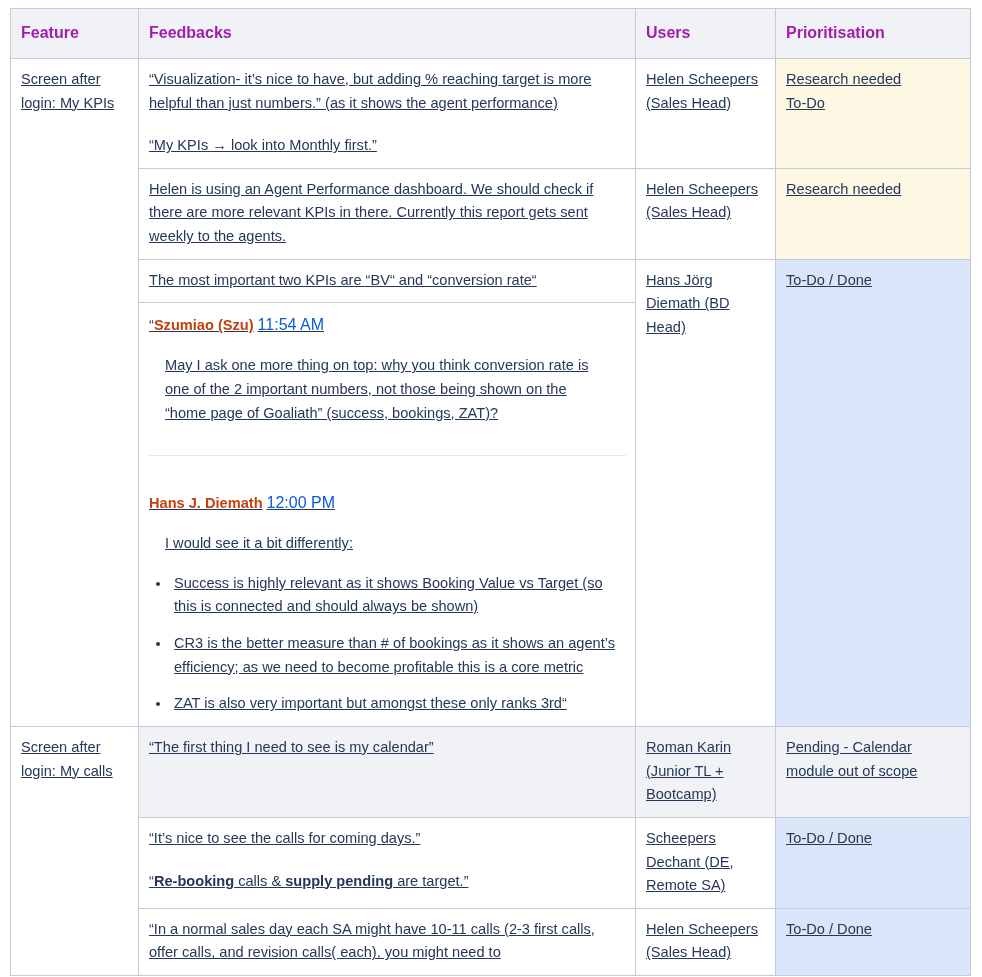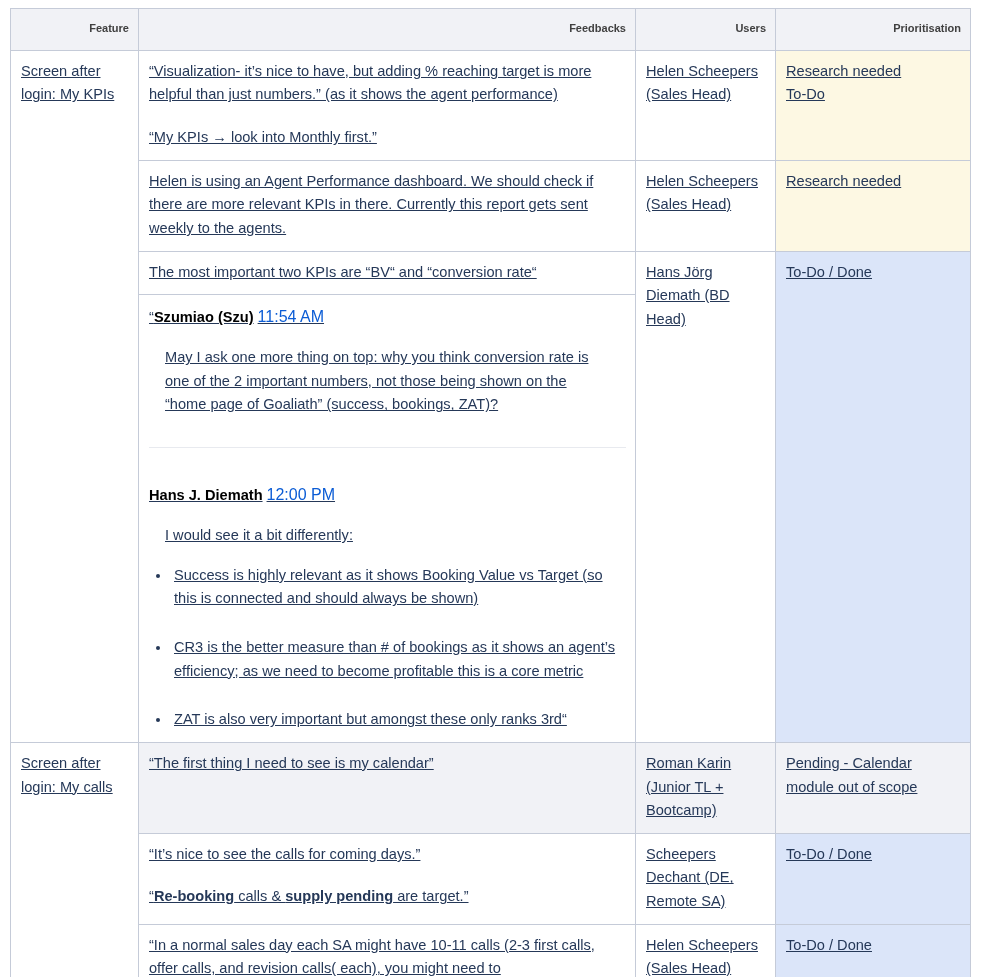--- a/index.html
+++ b/index.html
@@ -38,45 +38,44 @@
   .feedback-table th,
   .feedback-table td {
     border: 1px solid #c5cbd8;
     vertical-align: top;
     padding: 9px 9px 10px 10px;
     text-align: left;
   }
   .feedback-table thead th {
     background: #f1f2f6;
     font-weight: bold;
-    font-size: 11px;
-    color: #404040;
+    font-size: 16px;
+    color: #a21caf;
     padding-top: 11px;
     padding-bottom: 12px;
-    text-align: right;
   }
   .feedback-table td { background: #ffffff; text-decoration: underline; }
 
   td.bg-yellow  { background: #fdf8e3 !important; }
   td.bg-blue    { background: #dbe5f9 !important; }
   td.bg-gray    { background: #f1f2f6 !important; }
 
   .cell-p {
     margin: 0 0 0 0;
   }
   .cell-p + .cell-p {
     margin-top: 19px;
   }
 
   .msg-head {
     margin: 0;
     padding: 0;
   }
   .author {
-    color: #000000;
+    color: #c2410c;
     font-weight: bold;
   }
   .msg-time {
     color: #0b5cd5;
     font-weight: normal;
     margin-left: 4px;
     font-size: 16px;
   }
   .msg-body {
     margin: 16px;
@@ -87,21 +86,21 @@
     margin: 30px 0 34px 0;
   }
   ul.bullets {
     margin: 14px 0 0 0;
     padding-left: 22px;
   }
   ul.bullets li {
     margin: 0 0 0 0;
     padding-left: 3px;
   }
-  ul.bullets li + li { margin-top: 25px; }
+  ul.bullets li + li { margin-top: 13px; }
   b, strong { font-weight: bold; }
 </style>
 </head>
 <body>
 
 <div class="page">
   <table class="feedback-table" id="tbl">
     <colgroup>
       <col class="c-feature">
         <col class="c-feedbacks">

